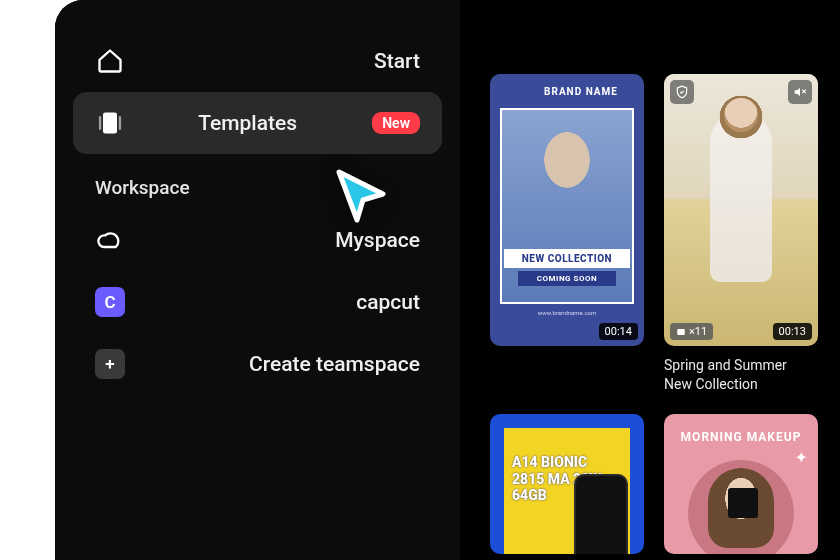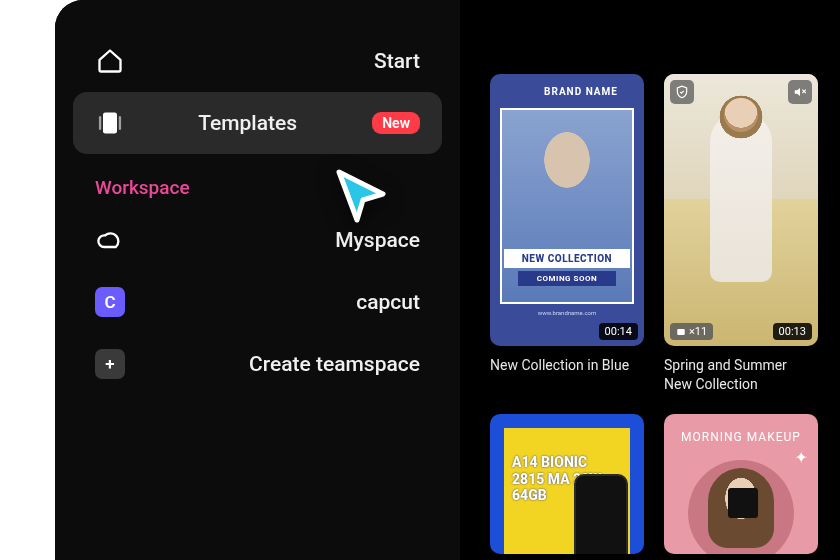--- a/index.html
+++ b/index.html
@@ -3,21 +3,21 @@
 <meta charset="utf-8">
 <style>
   * { box-sizing: border-box; margin: 0; padding: 0; }
   html, body { width: 840px; height: 560px; overflow: hidden; font-family: -apple-system, BlinkMacSystemFont, "Segoe UI", Roboto, sans-serif; background: #fff; }
   .app { display: flex; width: 840px; height: 560px; background: #000; border-radius: 28px 0 0 0; overflow: hidden; margin-left: 55px; }
   .sidebar { width: 405px; background: #0c0c0c; padding: 30px 18px 0 18px; position: relative; }
   .nav-item { display: flex; align-items: center; gap: 22px; padding: 16px 22px; border-radius: 14px; cursor: pointer; color: #f0f0f0; font-size: 21px; font-weight: 500; justify-content: space-between; }
   .nav-item.active { background: #2a2a2a; }
   .nav-icon { width: 30px; height: 30px; display: flex; align-items: center; justify-content: center; flex-shrink: 0; }
   .badge { background: #ff3b47; color: #ffffff; font-size: 14px; font-weight: 600; padding: 3px 10px; border-radius: 9px; margin-left: 2px; }
-  .section-label { color: #ec4899; font-size: 19px; font-weight: 500; padding: 22px 22px 10px 22px; }
+  .section-label { color: #e5e5e5; font-size: 19px; font-weight: 500; padding: 22px 22px 10px 22px; }
   .ws-icon { width: 30px; height: 30px; border-radius: 7px; display: flex; align-items: center; justify-content: center; font-size: 17px; font-weight: 600; flex-shrink: 0; }
   .ws-purple { background: #6b5cff; color: #fff; }
   .ws-gray { background: #3a3a3a; color: #fff; }
   .cursor { position: absolute; left: 278px; top: 168px; z-index: 10; filter: drop-shadow(0 6px 10px rgba(0,0,0,0.6)); }
   .main { flex: 1; background: #000; padding: 74px 0 0 30px; overflow: hidden; }
   .grid { display: grid; grid-template-columns: 154px 154px; gap: 20px 20px; }
   .card { display: flex; flex-direction: column; }
   .thumb { width: 154px; height: 272px; border-radius: 10px; position: relative; overflow: hidden; }
   .title { color: #e8e8e8; font-size: 14px; margin-top: 10px; line-height: 1.35; }
   .dur { position: absolute; right: 6px; bottom: 6px; background: rgba(0,0,0,0.85); color: #fff; font-size: 11px; padding: 2px 6px; border-radius: 4px; }
@@ -41,21 +41,21 @@
   .t2 .hair { position: absolute; top: 18px; left: 52px; width: 50px; height: 50px; border-radius: 50%; background: radial-gradient(circle, transparent 40%, #9a7a4e 41%, #9a7a4e 60%, transparent 61%); }
 
   
   .t3 { height: 140px; background: #1d4ed8; }
   .t3 .ybox { position: absolute; top: 14px; left: 14px; right: 14px; bottom: 0; background: #f2d423; }
   .t3 .txt { position: absolute; left: 22px; top: 40px; color: #fff; font-size: 14px; font-weight: 800; line-height: 1.2; text-shadow: 0 0 2px #2a2f8a; }
   .t3 .phone { position: absolute; right: 16px; bottom: -10px; width: 54px; height: 90px; background: #111; border-radius: 10px; border: 2px solid #2a2a2a; }
 
   
   .t4 { height: 140px; background: #e89aa6; }
-  .t4 .hdr { position: absolute; top: 16px; left: 0; right: 0; text-align: center; color: #fff; font-size: 12px; font-weight: 400; letter-spacing: 1px; }
+  .t4 .hdr { position: absolute; top: 16px; left: 0; right: 0; text-align: center; color: #fff; font-size: 12px; font-weight: 700; letter-spacing: 1px; }
   .t4 .spark { position: absolute; top: 34px; right: 10px; color: #fff; font-size: 16px; }
   .t4 .circ { position: absolute; top: 46px; left: 24px; width: 106px; height: 106px; border-radius: 50%; background: #c97883; overflow: hidden; }
   .t4 .face { position: absolute; top: 8px; left: 20px; width: 66px; height: 80px; background: radial-gradient(ellipse 26px 34px at 50% 38%, #e9cfb5 0 60%, transparent 61%), linear-gradient(#6a4a30,#6a4a30); border-radius: 34px 34px 20px 20px; }
   .t4 .prod { position: absolute; top: 28px; left: 40px; width: 30px; height: 30px; background: #111; border-radius: 3px; }
 </style>
 </head>
 <body>
 
 <div class="app">
 
@@ -113,21 +113,20 @@
 
       <div class="card">
         <div class="thumb t1">
           <div class="brand">BRAND NAME</div>
           <div class="person"></div>
           <div class="bar1">NEW COLLECTION</div>
           <div class="bar2">COMING SOON</div>
           <div class="site">www.brandname.com</div>
           <div class="dur">00:14</div>
         </div>
-        <div class="title">New Collection in Blue</div>
       </div>
 
       <div class="card">
         <div class="thumb t2">
           <div class="sky"></div>
           <div class="fig"></div>
             <div class="hair"></div>
             <div class="head"></div>
           <div class="corner left">
             <svg width="14" height="14" viewBox="0 0 24 24" fill="none" stroke="#fff" stroke-width="2">

